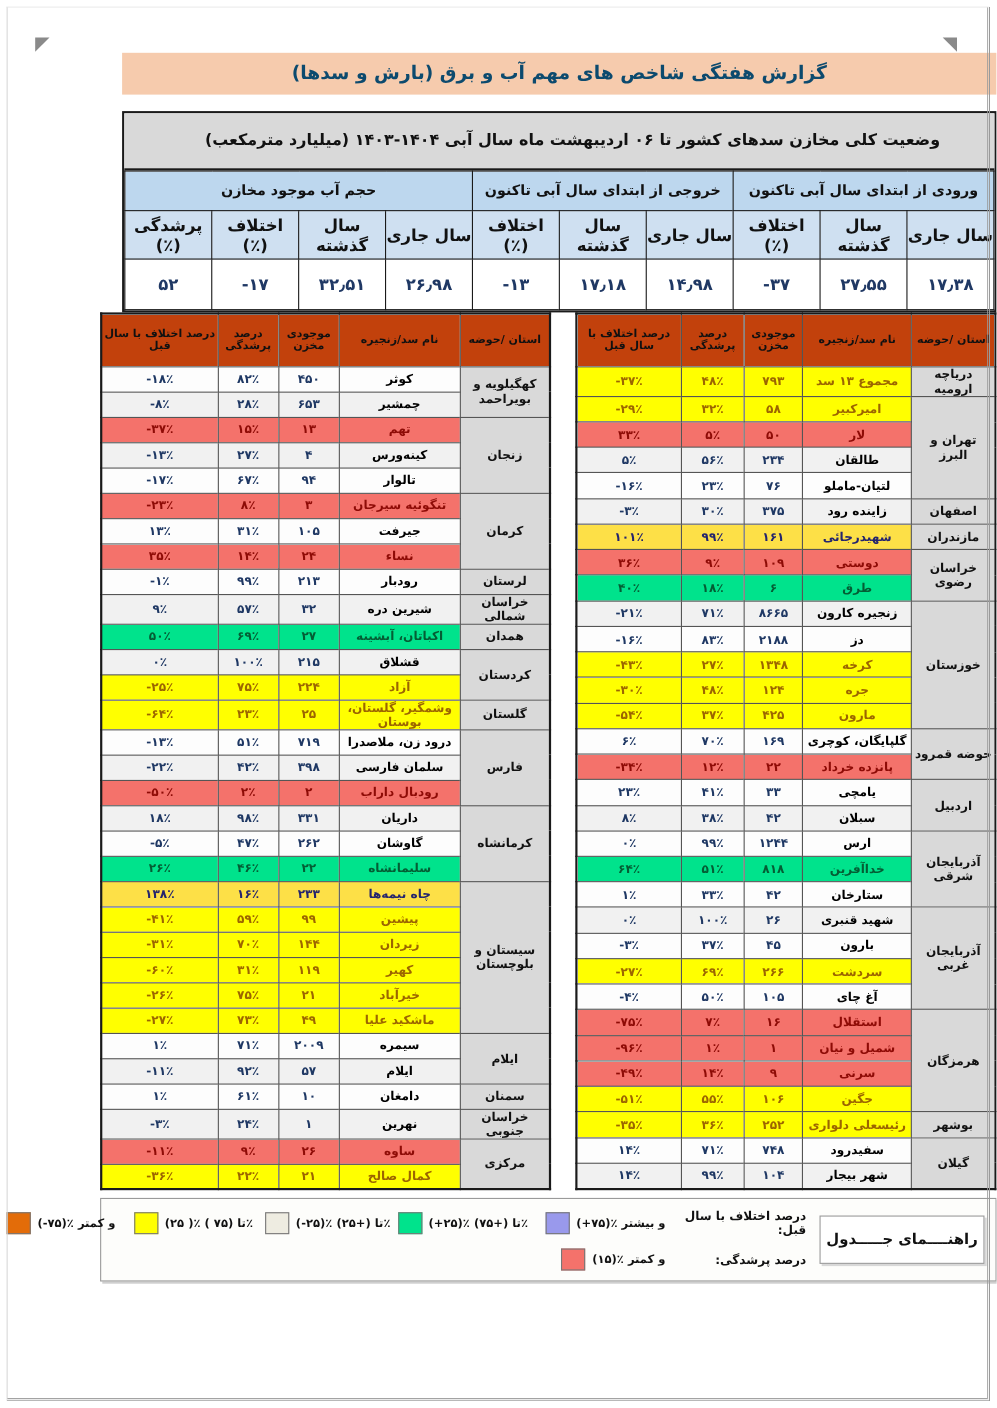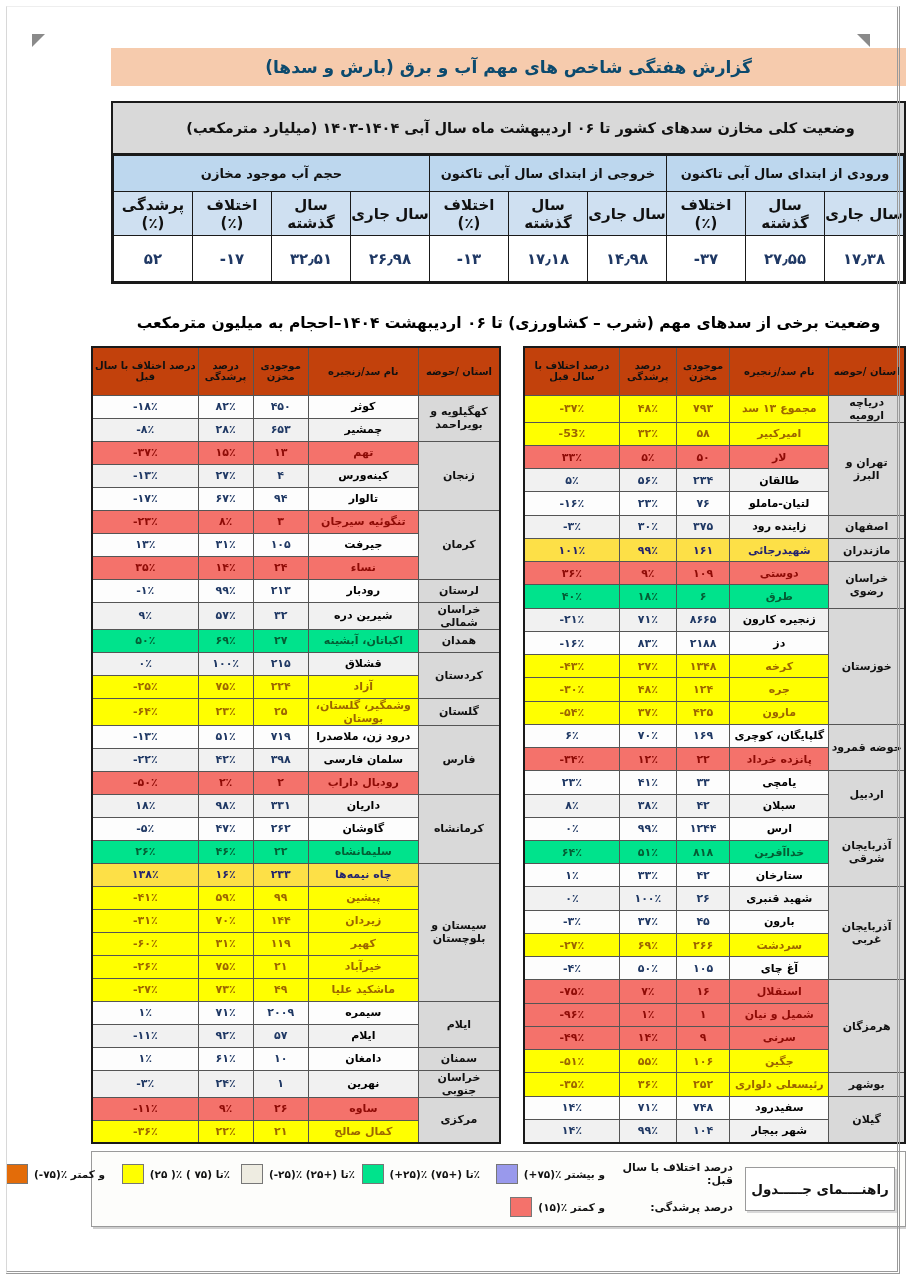--- a/index.html
+++ b/index.html
@@ -151,21 +151,20 @@
         <td dir="ltr">-۱۳</td>
         <td dir="ltr">۲۶٫۹۸</td>
         <td dir="ltr">۳۲٫۵۱</td>
         <td dir="ltr">-۱۷</td>
         <td dir="ltr">۵۲</td>
       </tr>
     </tbody>
       </table>
   </div>
 
-  <div class="sec2-title">وضعیت برخی از سدهای مهم (شرب – کشاورزی) تا ۰۶ اردیبهشت ۱۴۰۴–احجام به میلیون مترمکعب</div>
 </div>
 
 <div class="main-wrap">
   <table class="dams right-t" dir="rtl">
     <colgroup>
         <col style="width:20%">
         <col style="width:26%">
         <col style="width:14%">
         <col style="width:15%">
         <col style="width:25%">
@@ -185,21 +184,21 @@
           <td class="name c-yellow">مجموع ۱۳ سد</td>
           <td class="num c-yellow" dir="ltr">۷۹۳</td>
           <td class="num c-yellow" dir="ltr">۴۸٪</td>
           <td class="num c-yellow" dir="ltr">-۳۷٪</td>
         </tr>
         <tr>
           <td class="prov" rowspan="4">تهران و البرز</td>
           <td class="name c-yellow">امیرکبیر</td>
           <td class="num c-yellow" dir="ltr">۵۸</td>
           <td class="num c-yellow" dir="ltr">۳۲٪</td>
-          <td class="num c-yellow" dir="ltr">-53٪</td>
+          <td class="num c-yellow" dir="ltr">-۲۹٪</td>
         </tr>
         <tr>
           <td class="name c-red">لار</td>
           <td class="num c-red" dir="ltr">۵۰</td>
           <td class="num c-red" dir="ltr">۵٪</td>
           <td class="num c-red" dir="ltr">۳۳٪</td>
         </tr>
         <tr>
           <td class="name plain">طالقان</td>
           <td class="num plain" dir="ltr">۲۳۴</td>

